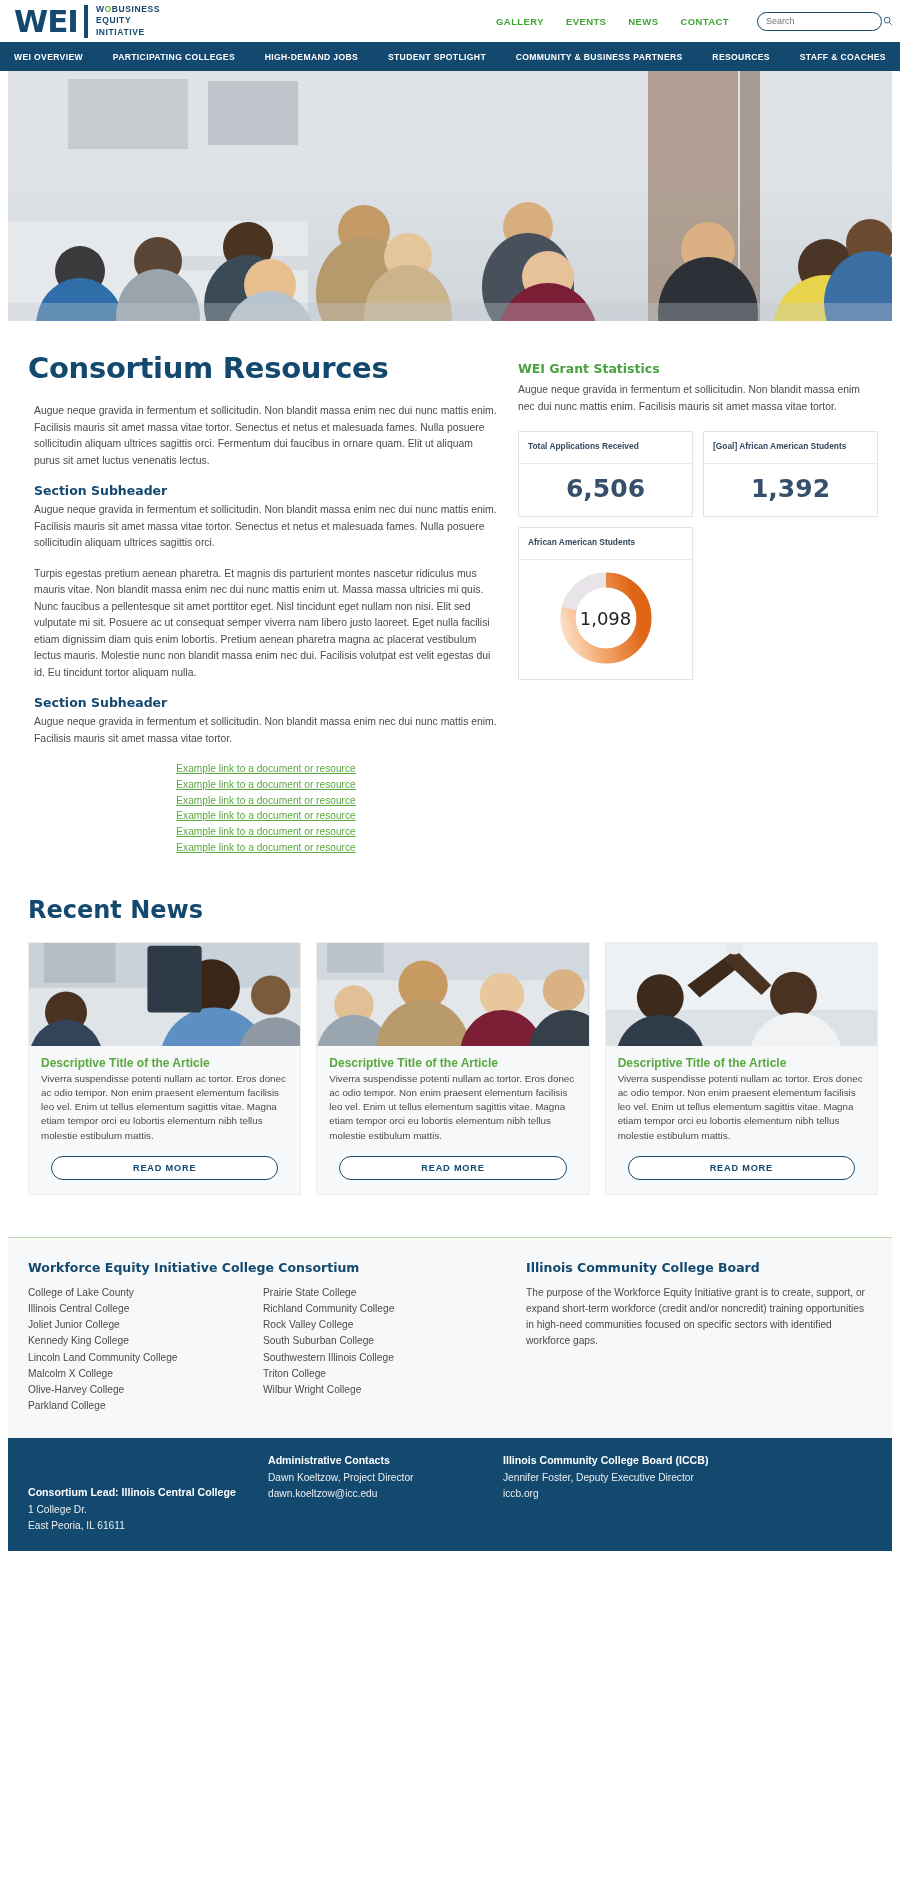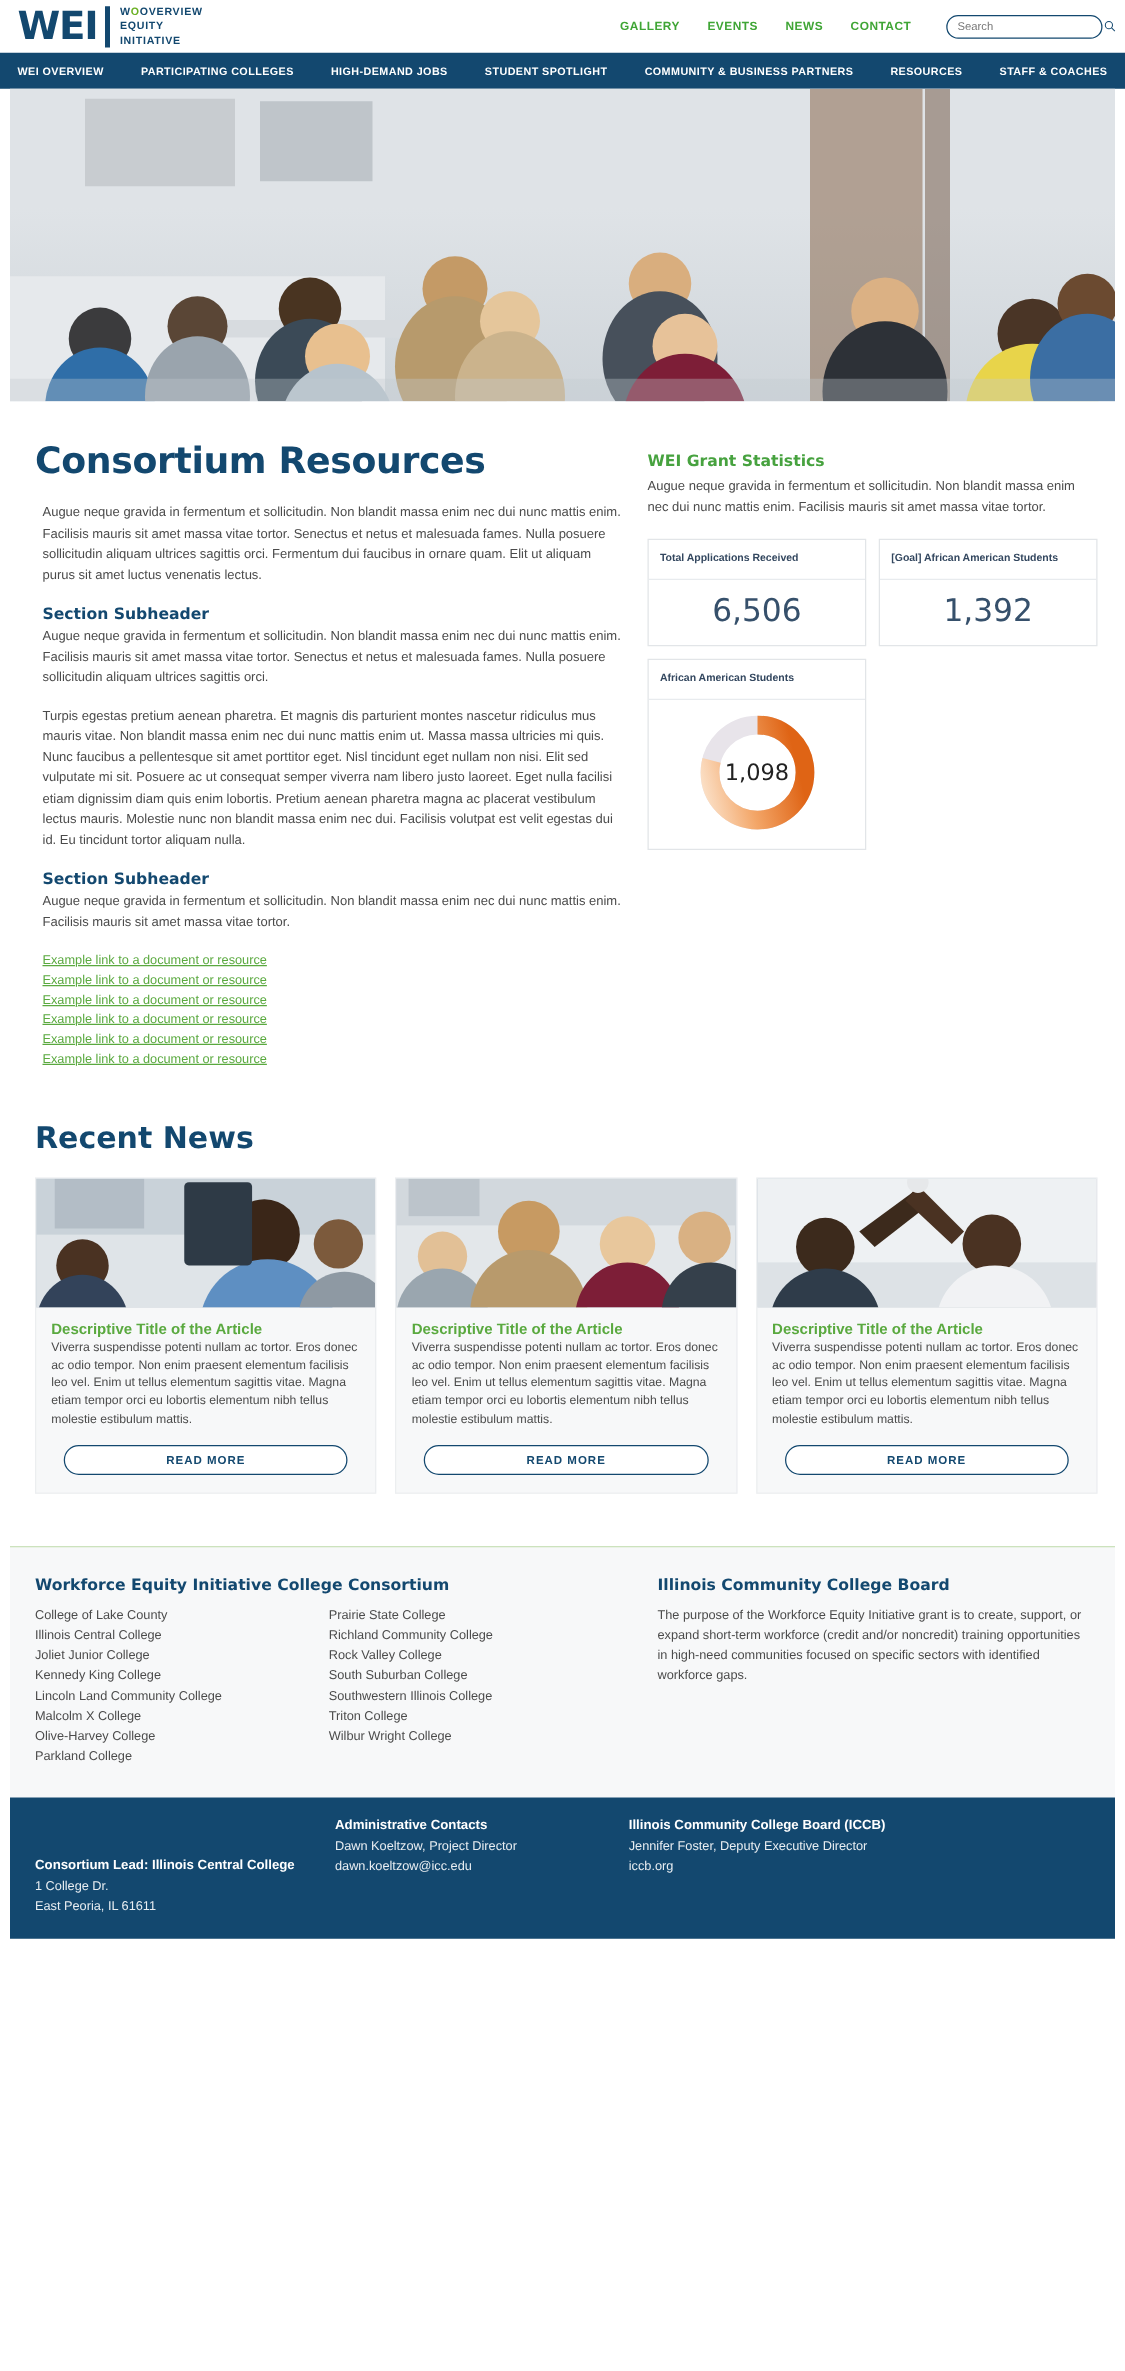--- a/index.html
+++ b/index.html
@@ -110,40 +110,41 @@
     margin: 14px 0 4px 0;
     padding-left: 6px;
   }
   .links { padding-left: 6px; margin-top: 12px; }
   .links a {
     display: block;
     font-size: 10.2px;
     line-height: 15.8px;
     color: #5aa93f;
     text-decoration: underline;
+    text-align: center;
   }
 
   
   h3.side-title {
     font-family: "DejaVu Sans", sans-serif;
     font-size: 12.5px;
     font-weight: bold;
     color: #47a23f;
     margin-bottom: 6px;
   }
   .side-desc { font-size: 10.4px; line-height: 16.5px; color: #4b4b4b; margin-bottom: 16px; }
   .stats-grid { display: grid; grid-template-columns: 1fr 1fr; gap: 10px; }
   .stat-card { border: 1px solid #e2e5e8; background: #fff; }
   .stat-label {
     font-size: 8.4px; line-height: 11px; font-weight: bold; color: #33475f;
     padding: 9px 9px 9px 9px; border-bottom: 1px solid #e8ebee; min-height: 32px;
   }
   .stat-value {
     font-size: 25px; color: #36506b; text-align: center;
-    padding: 10px 0 13px 0; font-weight: 400;
+    padding: 10px 0 13px 0; font-weight: 700;
     font-family: "DejaVu Sans", sans-serif;
   }
   .donut-wrap { position: relative; display: flex; align-items: center; justify-content: center; padding: 6px 0 9px 0; }
   .donut-num {
     position: absolute; left: 0; right: 0; text-align: center;
     font-size: 18px; color: #222; font-family: "DejaVu Sans", sans-serif;
   }
 
   
   .news-sec { padding: 40px 22px 0 28px; }
@@ -202,21 +203,21 @@
   .bb-line { font-size: 10.2px; line-height: 15.5px; color: #e9eef2; }
 </style>
 </head>
 <body>
 
 <div class="topbar">
   <div class="logo">
     <span class="logo-wei">WEI</span>
     <span class="logo-bar"></span>
     <span class="logo-words">
-      <div><span>W</span><span class="gdot">O</span><span>OVERVIEW</span></div>
+      <div><span>W</span><span class="gdot">O</span><span>BUSINESS</span></div>
       <div>EQUITY</div>
       <div>INITIATIVE</div>
     </span>
   </div>
 
   <div class="topnav">
     <a href="#">GALLERY</a>
     <a href="#">EVENTS</a>
     <a href="#">NEWS</a>
     <a href="#">CONTACT</a>

